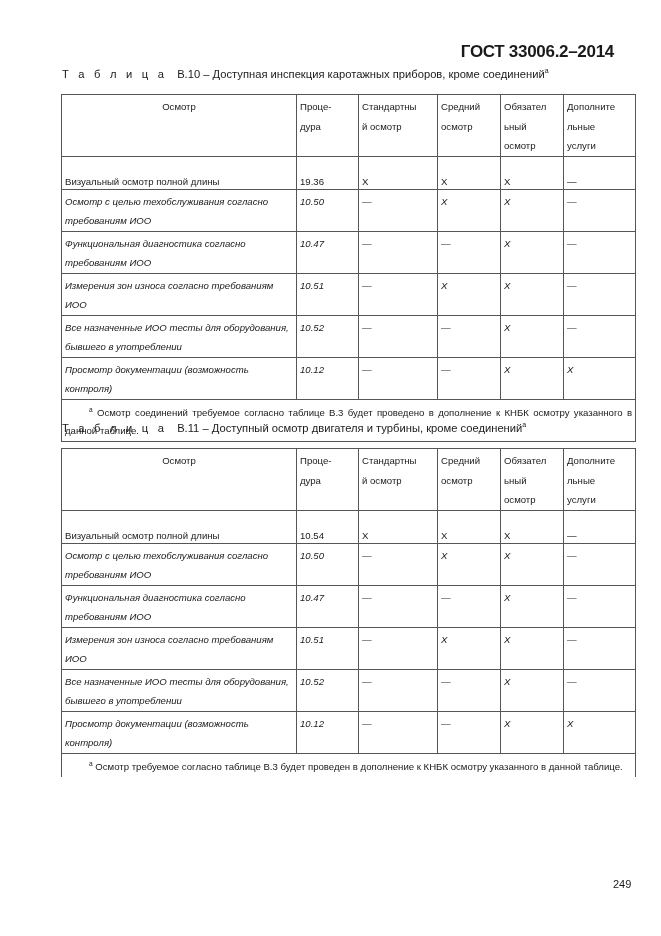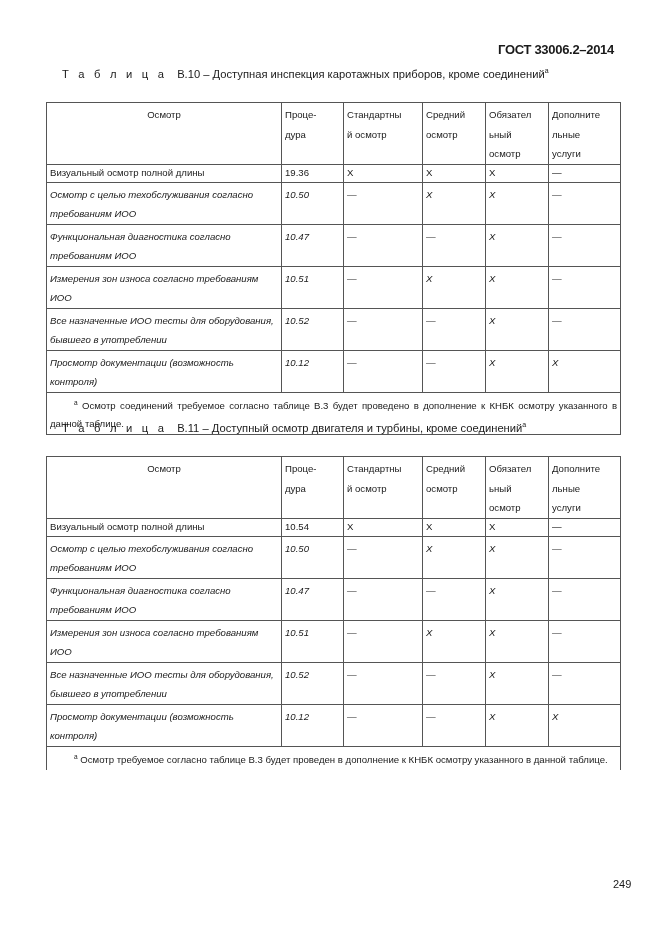--- a/index.html
+++ b/index.html
@@ -1,27 +1,27 @@
 <!DOCTYPE html>
 <html><head>
 <meta charset="utf-8">
 <style>
   html, body { margin: 0; padding: 0; background: #ffffff; }
   body { width: 661px; height: 936px; position: relative; overflow: hidden;
          font-family: "Liberation Sans", "DejaVu Sans", sans-serif; color: #1a1a1a; }
-  .doc-code { position: absolute; top: 42px; right: 47px; font-size: 13px; font-weight: bold; letter-spacing: -0.3px; }
+  .doc-code { position: absolute; top: 42px; right: 47px; font-size: 17px; font-weight: bold; letter-spacing: -0.3px; }
   .caption { position: absolute; left: 62px; font-size: 11.2px; }
   .caption .lbl { letter-spacing: 3.2px; margin-right: 10px; }
   .caption sup { font-size: 7px; }
-  table.t { position: absolute; left: 46px; border-collapse: collapse; table-layout: fixed; font-size: 9.6px; margin-top: 8px; }
+  table.t { position: absolute; left: 61px; border-collapse: collapse; table-layout: fixed; font-size: 9.6px; }
   table.t td, table.t th { border: 1px solid #555; padding: 2px 3px 0 3px; vertical-align: top; line-height: 19.5px; font-weight: normal; text-align: left; }
   table.t th.c0 { text-align: center; }
   table.t tr.hdr { height: 61px; }
   table.t tr.r1 { height: 18px; }
-  table.t tr.r1 td { line-height: 14px; padding-top: 1px; }
+  table.t tr.r1 td { line-height: 14px; padding-top: 18px; }
   table.t tr.r2 { height: 39px; font-style: italic; }
   table.t td.note { line-height: 18px; text-align: justify; padding: 1px 3px 1px 3px; }
   table.t td.note .ind { display: inline-block; width: 24px; }
   table.t td.note sup { font-size: 6.5px; }
   #t2 tr.last td.note { border-bottom: none; }
   .page-num { position: absolute; left: 613px; top: 878px; font-size: 11px; }
 </style>
 </head>
 <body>
 

